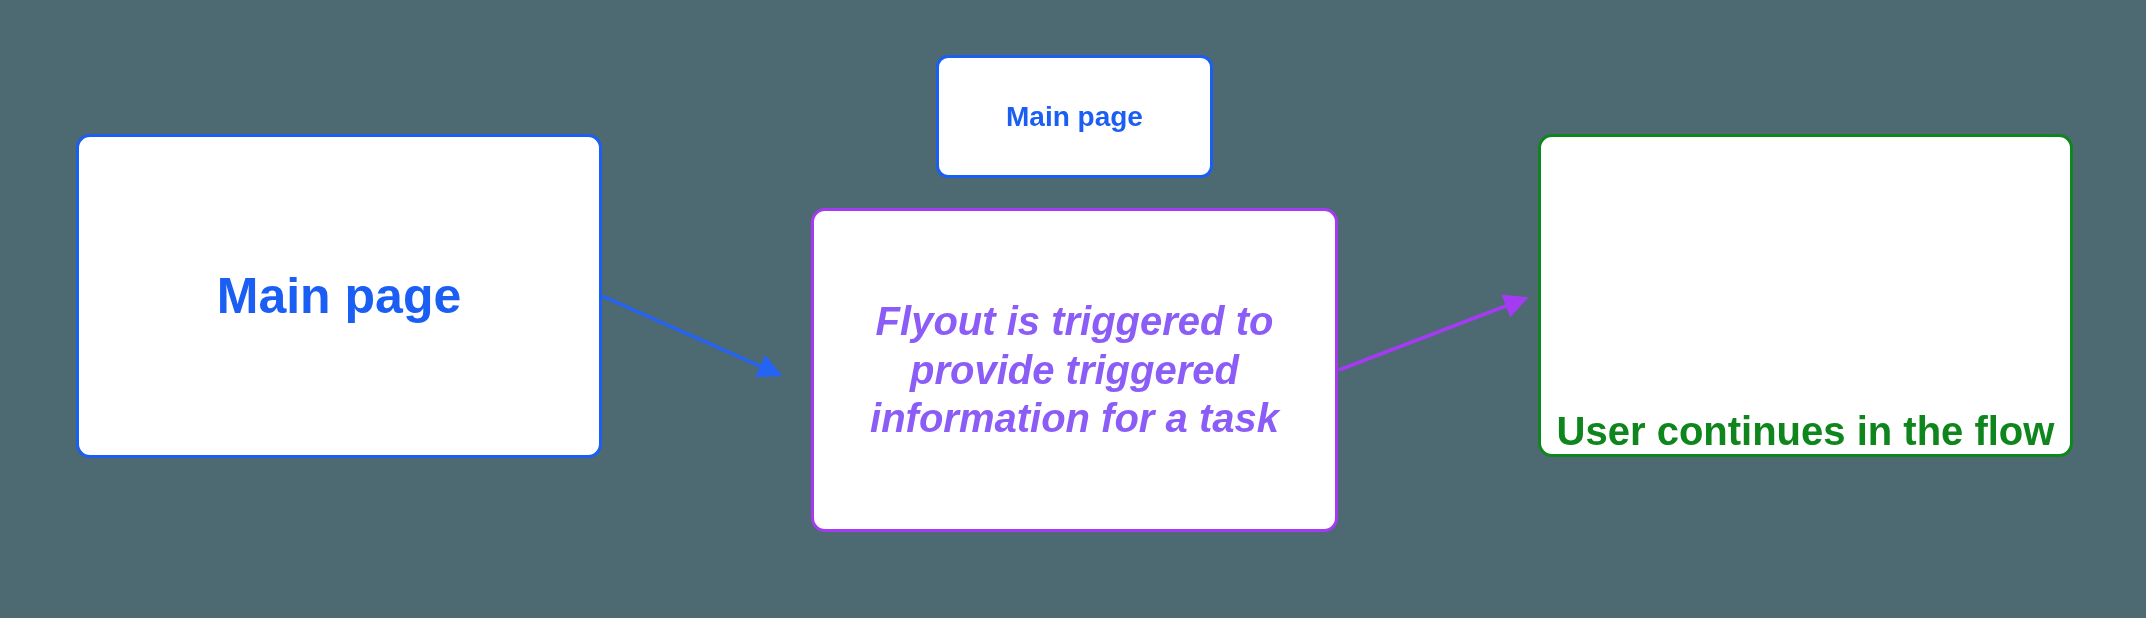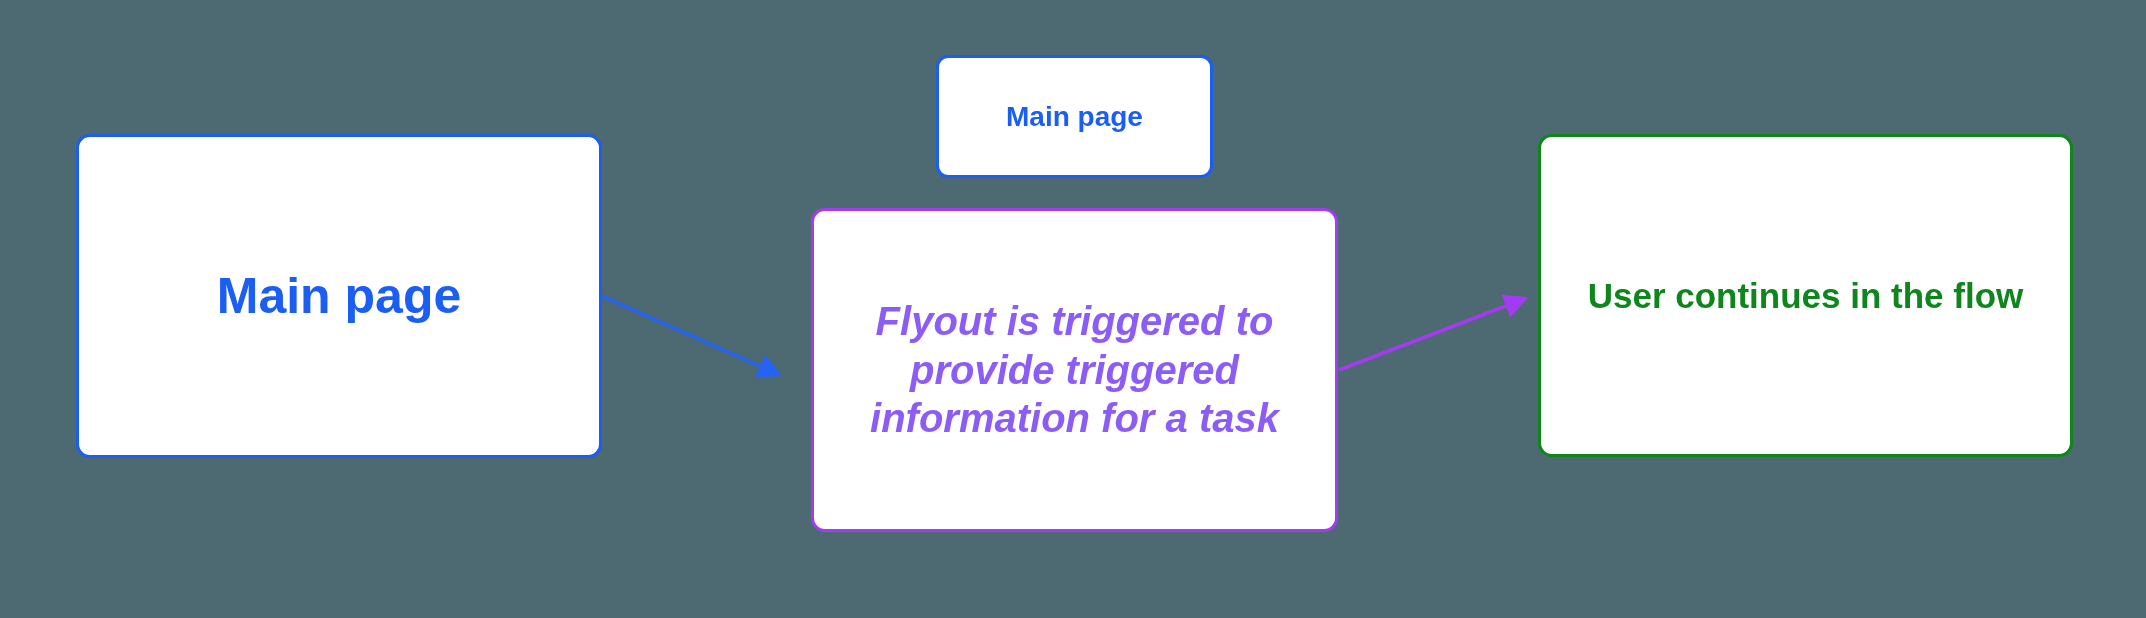--- a/index.html
+++ b/index.html
@@ -58,21 +58,22 @@
     width: 527px;
     height: 324px;
     font-size: 40px;
     line-height: 1.22;
   }
   .node-continue {
     left: 1538px;
     top: 134px;
     width: 535px;
     height: 323px;
-    font-size: 35px;
+    font-size: 40px;
+    align-items: flex-end;
   }
   .node-label {
     display: block;
     padding: 0 12px;
   }
   .line-span {
     display: block;
   }
 </style>
 </head>

